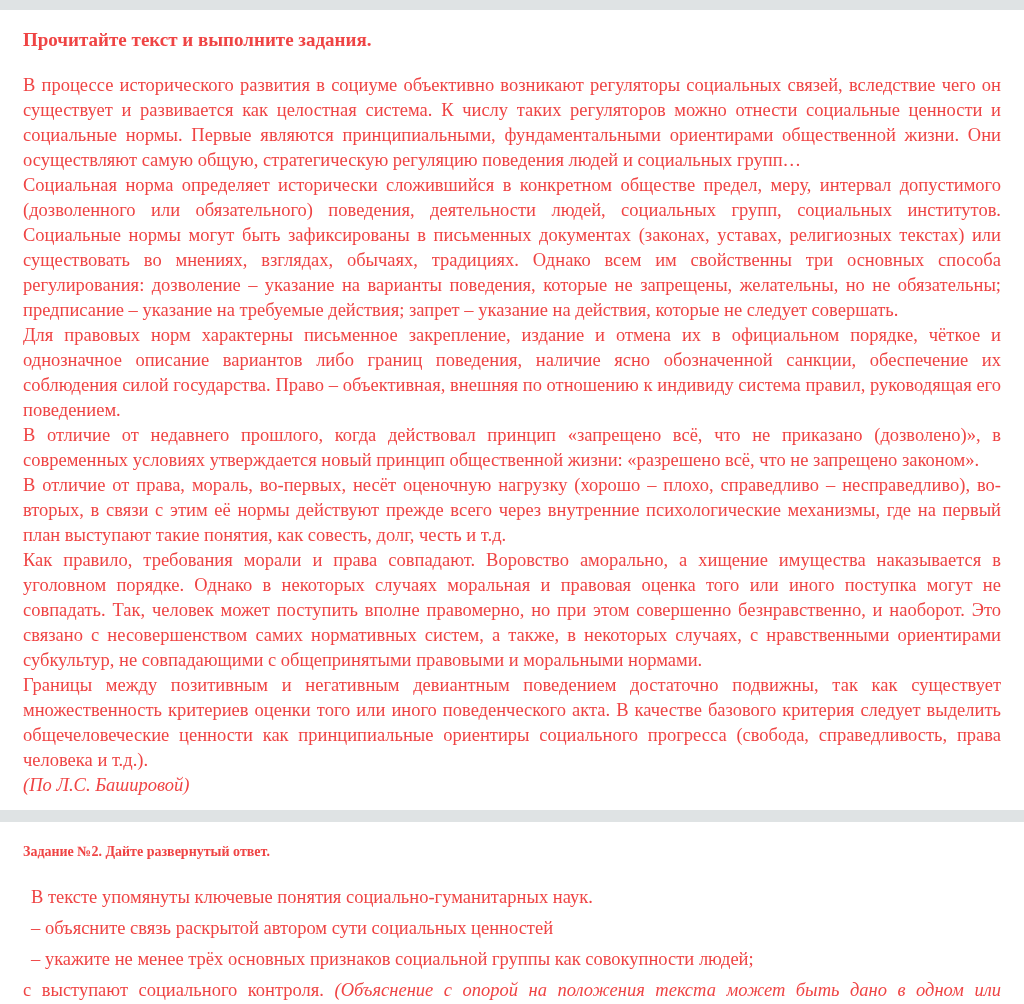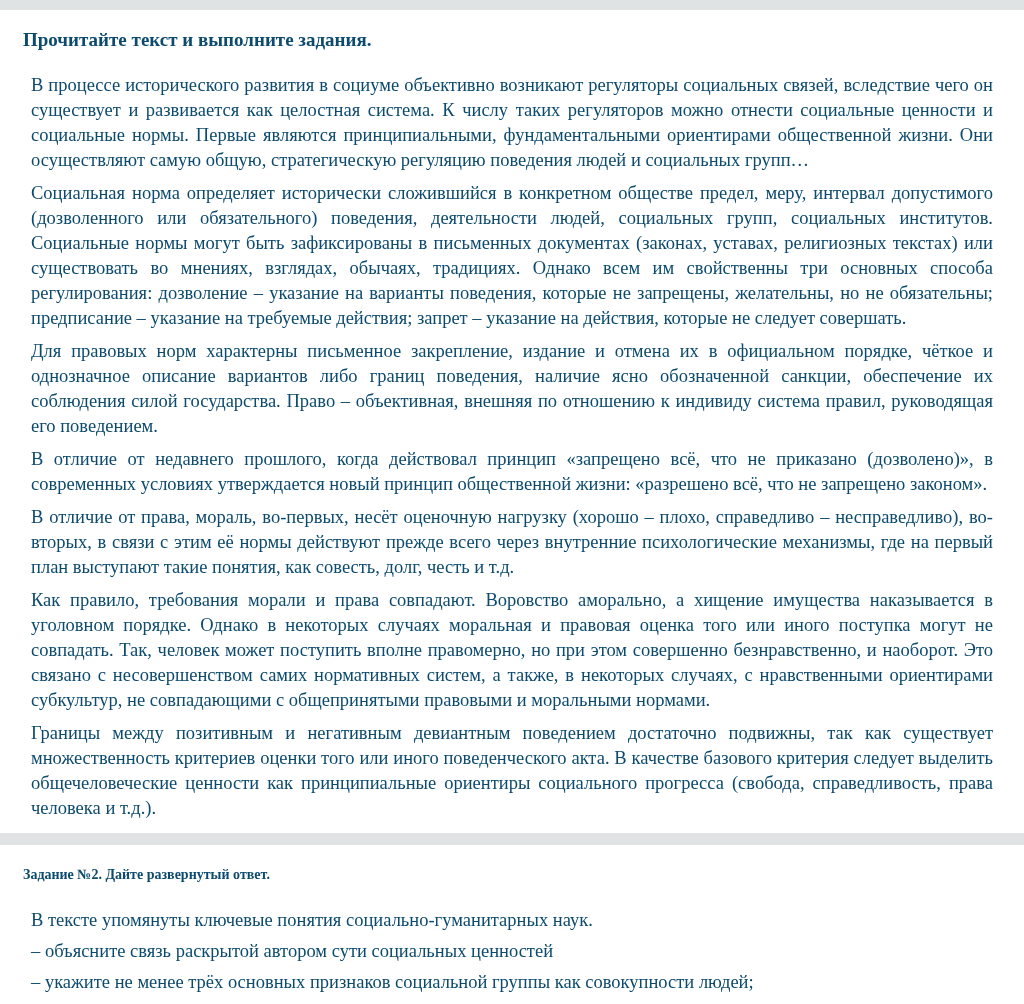--- a/index.html
+++ b/index.html
@@ -1,21 +1,21 @@
 <!DOCTYPE html>
 <html><head>
 <meta charset="utf-8">
 <style>
   html, body { margin: 0; padding: 0; background: #ffffff; }
   .page {
     width: 1024px;
     height: 1004px;
     overflow: hidden;
     background: #ffffff;
-    color: #0c4a6e;
+    color: #ef4444;
     font-family: "Liberation Serif", "DejaVu Serif", serif;
     position: relative;
   }
   .top-bar {
     width: 100%;
     height: 10px;
   }
   .content {
     padding: 0 23px;
   }
@@ -24,21 +24,21 @@
     font-weight: bold;
     margin: 18px 0 21px 0;
     line-height: 24px;
   }
   .reading {
     font-size: 18.5px;
     line-height: 25px;
     text-align: justify;
   }
   .reading p {
-    margin: 8px;
+    margin: 0;
     padding: 0;
   }
   .attribution {
     font-style: italic;
     text-align: left;
   }
   .separator {
     width: 100%;
     height: 12px;
     margin-top: 12px;
@@ -76,20 +76,21 @@
     <div class="instruction-heading">Прочитайте текст и выполните задания.</div>
 
     <div class="reading">
       <p>В процессе исторического развития в социуме объективно возникают регуляторы социальных связей, вследствие чего он существует и развивается как целостная система. К числу таких регуляторов можно отнести социальные ценности и социальные нормы. Первые являются принципиальными, фундаментальными ориентирами общественной жизни. Они осуществляют самую общую, стратегическую регуляцию поведения людей и социальных групп…</p>
       <p>Социальная норма определяет исторически сложившийся в конкретном обществе предел, меру, интервал допустимого (дозволенного или обязательного) поведения, деятельности людей, социальных групп, социальных институтов. Социальные нормы могут быть зафиксированы в письменных документах (законах, уставах, религиозных текстах) или существовать во мнениях, взглядах, обычаях, традициях. Однако всем им свойственны три основных способа регулирования: дозволение – указание на варианты поведения, которые не запрещены, желательны, но не обязательны; предписание – указание на требуемые действия; запрет – указание на действия, которые не следует совершать.</p>
       <p>Для правовых норм характерны письменное закрепление, издание и отмена их в официальном порядке, чёткое и однозначное описание вариантов либо границ поведения, наличие ясно обозначенной санкции, обеспечение их соблюдения силой государства. Право – объективная, внешняя по отношению к индивиду система правил, руководящая его поведением.</p>
       <p>В отличие от недавнего прошлого, когда действовал принцип «запрещено всё, что не приказано (дозволено)», в современных условиях утверждается новый принцип общественной жизни: «разрешено всё, что не запрещено законом».</p>
       <p>В отличие от права, мораль, во-первых, несёт оценочную нагрузку (хорошо – плохо, справедливо – несправедливо), во-вторых, в связи с этим её нормы действуют прежде всего через внутренние психологические механизмы, где на первый план выступают такие понятия, как совесть, долг, честь и т.д.</p>
       <p>Как правило, требования морали и права совпадают. Воровство аморально, а хищение имущества наказывается в уголовном порядке. Однако в некоторых случаях моральная и правовая оценка того или иного поступка могут не совпадать. Так, человек может поступить вполне правомерно, но при этом совершенно безнравственно, и наоборот. Это связано с несовершенством самих нормативных систем, а также, в некоторых случаях, с нравственными ориентирами субкультур, не совпадающими с общепринятыми правовыми и моральными нормами.</p>
       <p>Границы между позитивным и негативным девиантным поведением достаточно подвижны, так как существует множественность критериев оценки того или иного поведенческого акта. В качестве базового критерия следует выделить общечеловеческие ценности как принципиальные ориентиры социального прогресса (свобода, справедливость, права человека и т.д.).</p>
+      <p class="attribution">(По Л.С. Башировой)</p>
     </div>
   </div>
 
   <div class="separator" style="background-color: rgb(223, 227, 228);"></div>
 
   <div class="content">
     <div class="task-heading">Задание №2. Дайте развернутый ответ.</div>
 
     <div class="task-body">
       <div class="task-line">В тексте упомянуты ключевые понятия социально-гуманитарных наук.</div>

